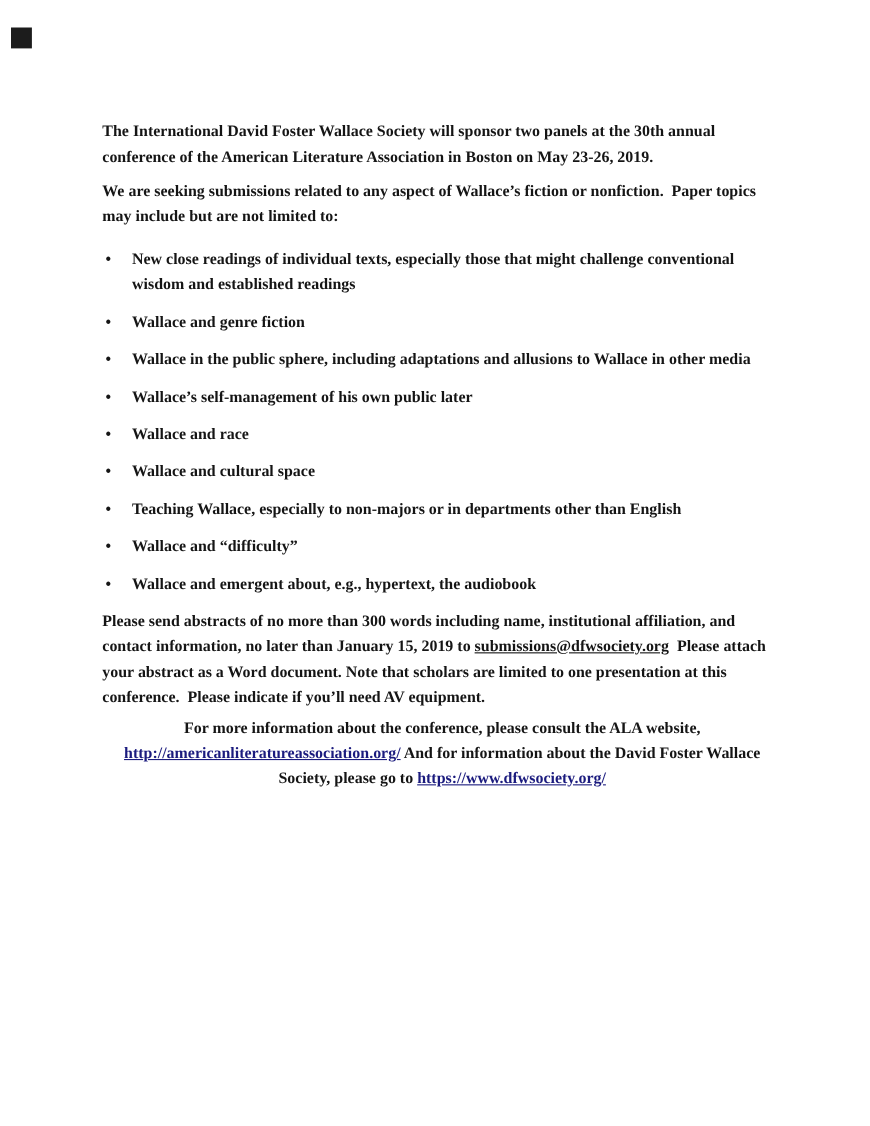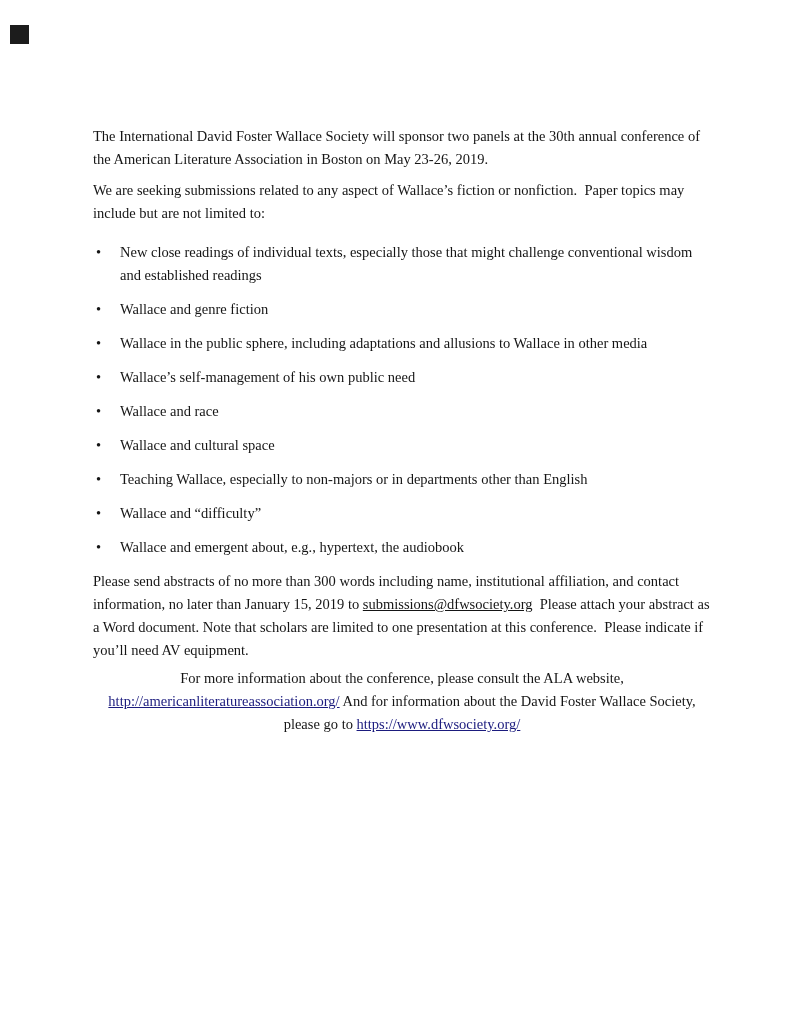--- a/index.html
+++ b/index.html
@@ -22,24 +22,25 @@
     position: absolute;
     left: 10px;
     top: 25px;
     width: 19px;
     height: 19px;
     background: var(--scan-mark);
   }
   .page-content {
     position: absolute;
     left: 93px;
-    top: 125px;
+    top: 109px;
     width: 618px;
     font-size: 14.5px;
     line-height: 23px;
+    font-weight: bold;
   }
   .page-content p {
     margin: 0 0 8px 0;
     white-space: pre-wrap;
   }
   p.p-call { margin-bottom: 16px; }
   ul.topic-list {
     list-style: none;
     margin: 10px 0 6px 0;
     padding: 0;
@@ -76,21 +77,21 @@
 <div class="page-content">
 
   <p class="p-intro"><span>The International David Foster Wallace Society will sponsor two panels at the 30th annual conference of the American Literature Association in Boston on May 23-26, 2019.</span></p>
 
   <p class="p-call"><span>We are seeking submissions related to any aspect of Wallace’s fiction or nonfiction.  Paper topics may include but are not limited to:</span></p>
 
   <ul class="topic-list">
     <li><span class="marker">•</span><span>New close readings of individual texts, especially those that might challenge conventional wisdom and established readings</span></li>
     <li><span class="marker">•</span><span>Wallace and genre fiction</span></li>
     <li><span class="marker">•</span><span>Wallace in the public sphere, including adaptations and allusions to Wallace in other media</span></li>
-    <li><span class="marker">•</span><span>Wallace’s self-management of his own public need</span></li>
+    <li><span class="marker">•</span><span>Wallace’s self-management of his own public later</span></li>
     <li><span class="marker">•</span><span>Wallace and race</span></li>
     <li><span class="marker">•</span><span>Wallace and cultural space</span></li>
     <li><span class="marker">•</span><span>Teaching Wallace, especially to non-majors or in departments other than English</span></li>
     <li><span class="marker">•</span><span>Wallace and “difficulty”</span></li>
     <li><span class="marker">•</span><span>Wallace and emergent about, e.g., hypertext, the audiobook</span></li>
   </ul>
 
   <p class="p-submission"><span>Please send abstracts of no more than 300 words including name, institutional affiliation, and contact information, no later than January 15, 2019 to </span><a class="email-link">submissions@dfwsociety.org</a><span>  Please attach your abstract as a Word document. Note that scholars are limited to one presentation at this conference.  Please indicate if you’ll need AV equipment.</span></p>
 
   <p class="p-info"><span>For more information about the conference, please consult the ALA website, </span><a class="doc-link">http://americanliteratureassociation.org/</a><span> And for information about the David Foster Wallace Society, please go to </span><a class="doc-link">https://www.dfwsociety.org/</a></p>

